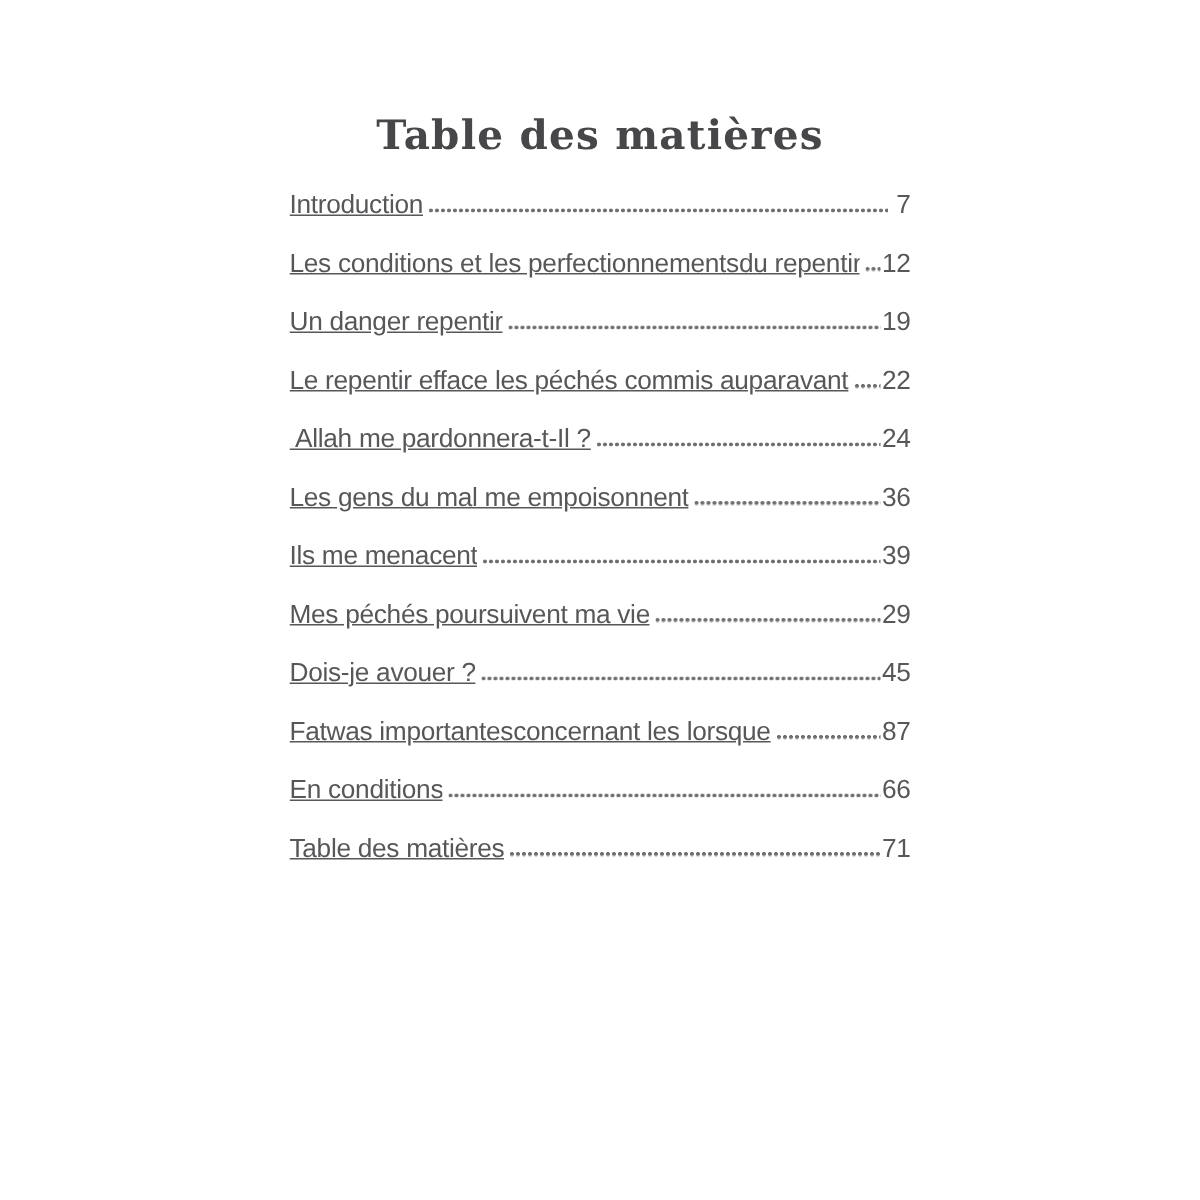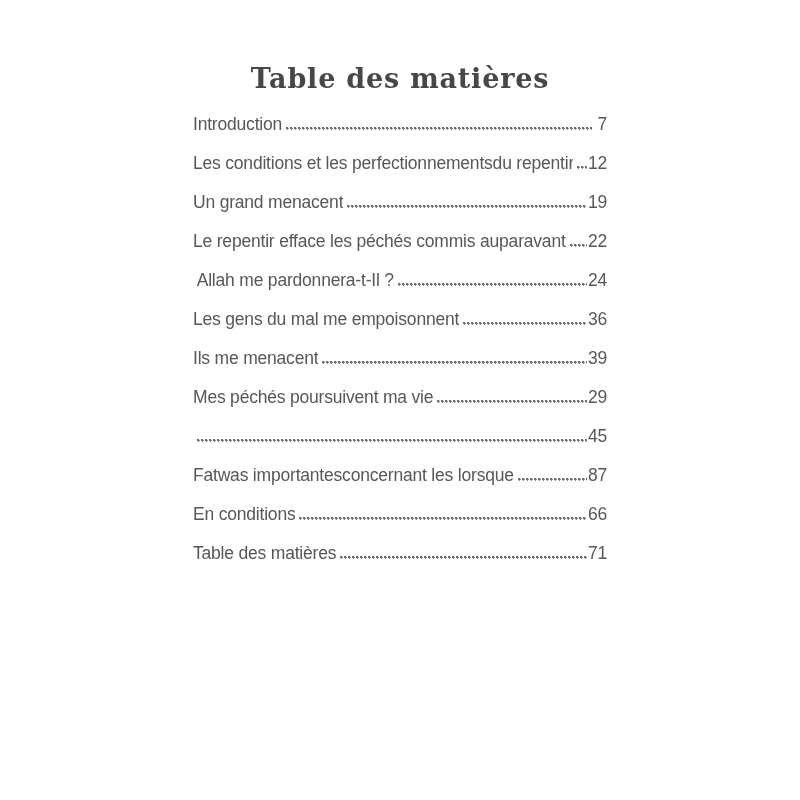--- a/index.html
+++ b/index.html
@@ -7,21 +7,21 @@
     padding: 0;
     background: #ffffff;
   }
   body {
     width: 800px;
     height: 800px;
     overflow: hidden;
   }
   .page {
     width: 414px;
-    margin: 4px auto;
+    margin: 16px auto;
     padding-top: 58px;
   }
   .toc-title {
     font-family: "DejaVu Serif", "Liberation Serif", serif;
     font-weight: bold;
     font-size: 27px;
     line-height: 33px;
     letter-spacing: 0.8px;
     color: #47474a;
     text-align: center;
@@ -39,20 +39,21 @@
     line-height: 39px;
     font-family: "Liberation Sans", "DejaVu Sans", sans-serif;
     font-size: 17.5px;
     letter-spacing: -0.2px;
     color: #57575a;
   }
   .toc-label {
     white-space: pre;
     flex: 0 1 auto;
     overflow: hidden;
+    text-decoration: underline;
   }
   .toc-leader {
     flex: 1 1 10px;
     min-width: 10px;
     height: 3px;
     margin: 0 1px 0 4px;
     background-image: radial-gradient(circle at 1.3px 1.3px, #6f6f6f 1.15px, rgba(0,0,0,0) 1.5px);
     background-size: 4px 3px;
     background-repeat: repeat-x;
     background-position: left bottom;
@@ -77,21 +78,21 @@
   </li>
 
 
   <li class="toc-row">
     <span class="toc-label">Les conditions et les perfectionnementsdu repentir</span>
     <span class="toc-leader"></span>
     <span class="toc-page">12</span>
   </li>
 
   <li class="toc-row">
-    <span class="toc-label">Un grand menacent</span>
+    <span class="toc-label">Un danger repentir</span>
     <span class="toc-leader"></span>
     <span class="toc-page">19</span>
   </li>
 
   <li class="toc-row">
     <span class="toc-label">Le repentir efface les péchés commis auparavant</span>
     <span class="toc-leader"></span>
     <span class="toc-page">22</span>
   </li>
 
@@ -114,20 +115,21 @@
     <span class="toc-page">39</span>
   </li>
 
   <li class="toc-row">
     <span class="toc-label">Mes péchés poursuivent ma vie</span>
     <span class="toc-leader"></span>
     <span class="toc-page">29</span>
   </li>
 
   <li class="toc-row">
+    <span class="toc-label">Dois-je avouer ?</span>
     <span class="toc-leader"></span>
     <span class="toc-page">45</span>
   </li>
 
   <li class="toc-row">
     <span class="toc-label">Fatwas importantesconcernant les lorsque</span>
     <span class="toc-leader"></span>
     <span class="toc-page">87</span>
   </li>
 

